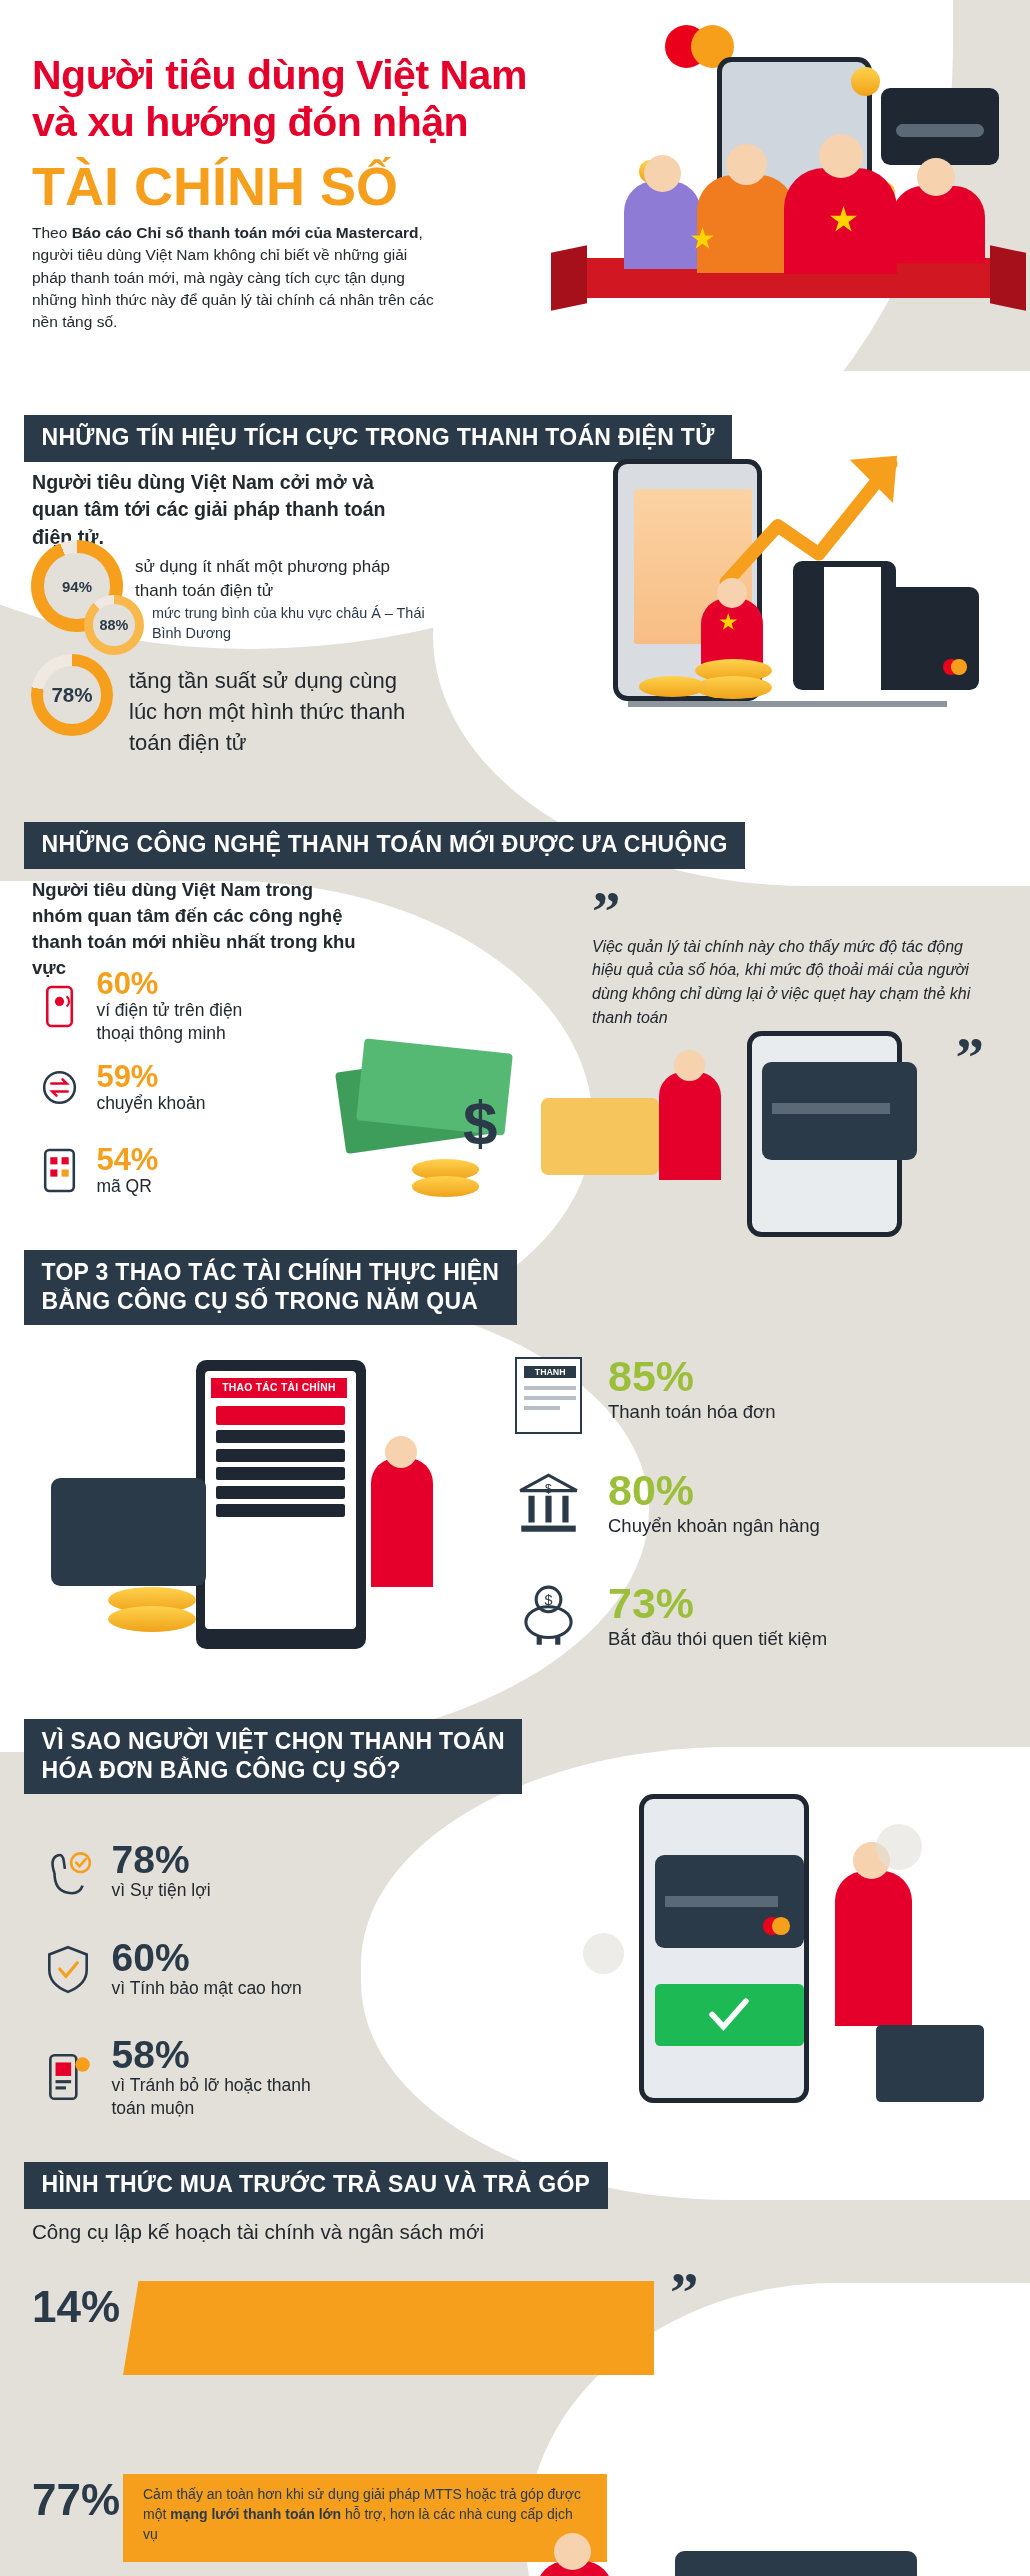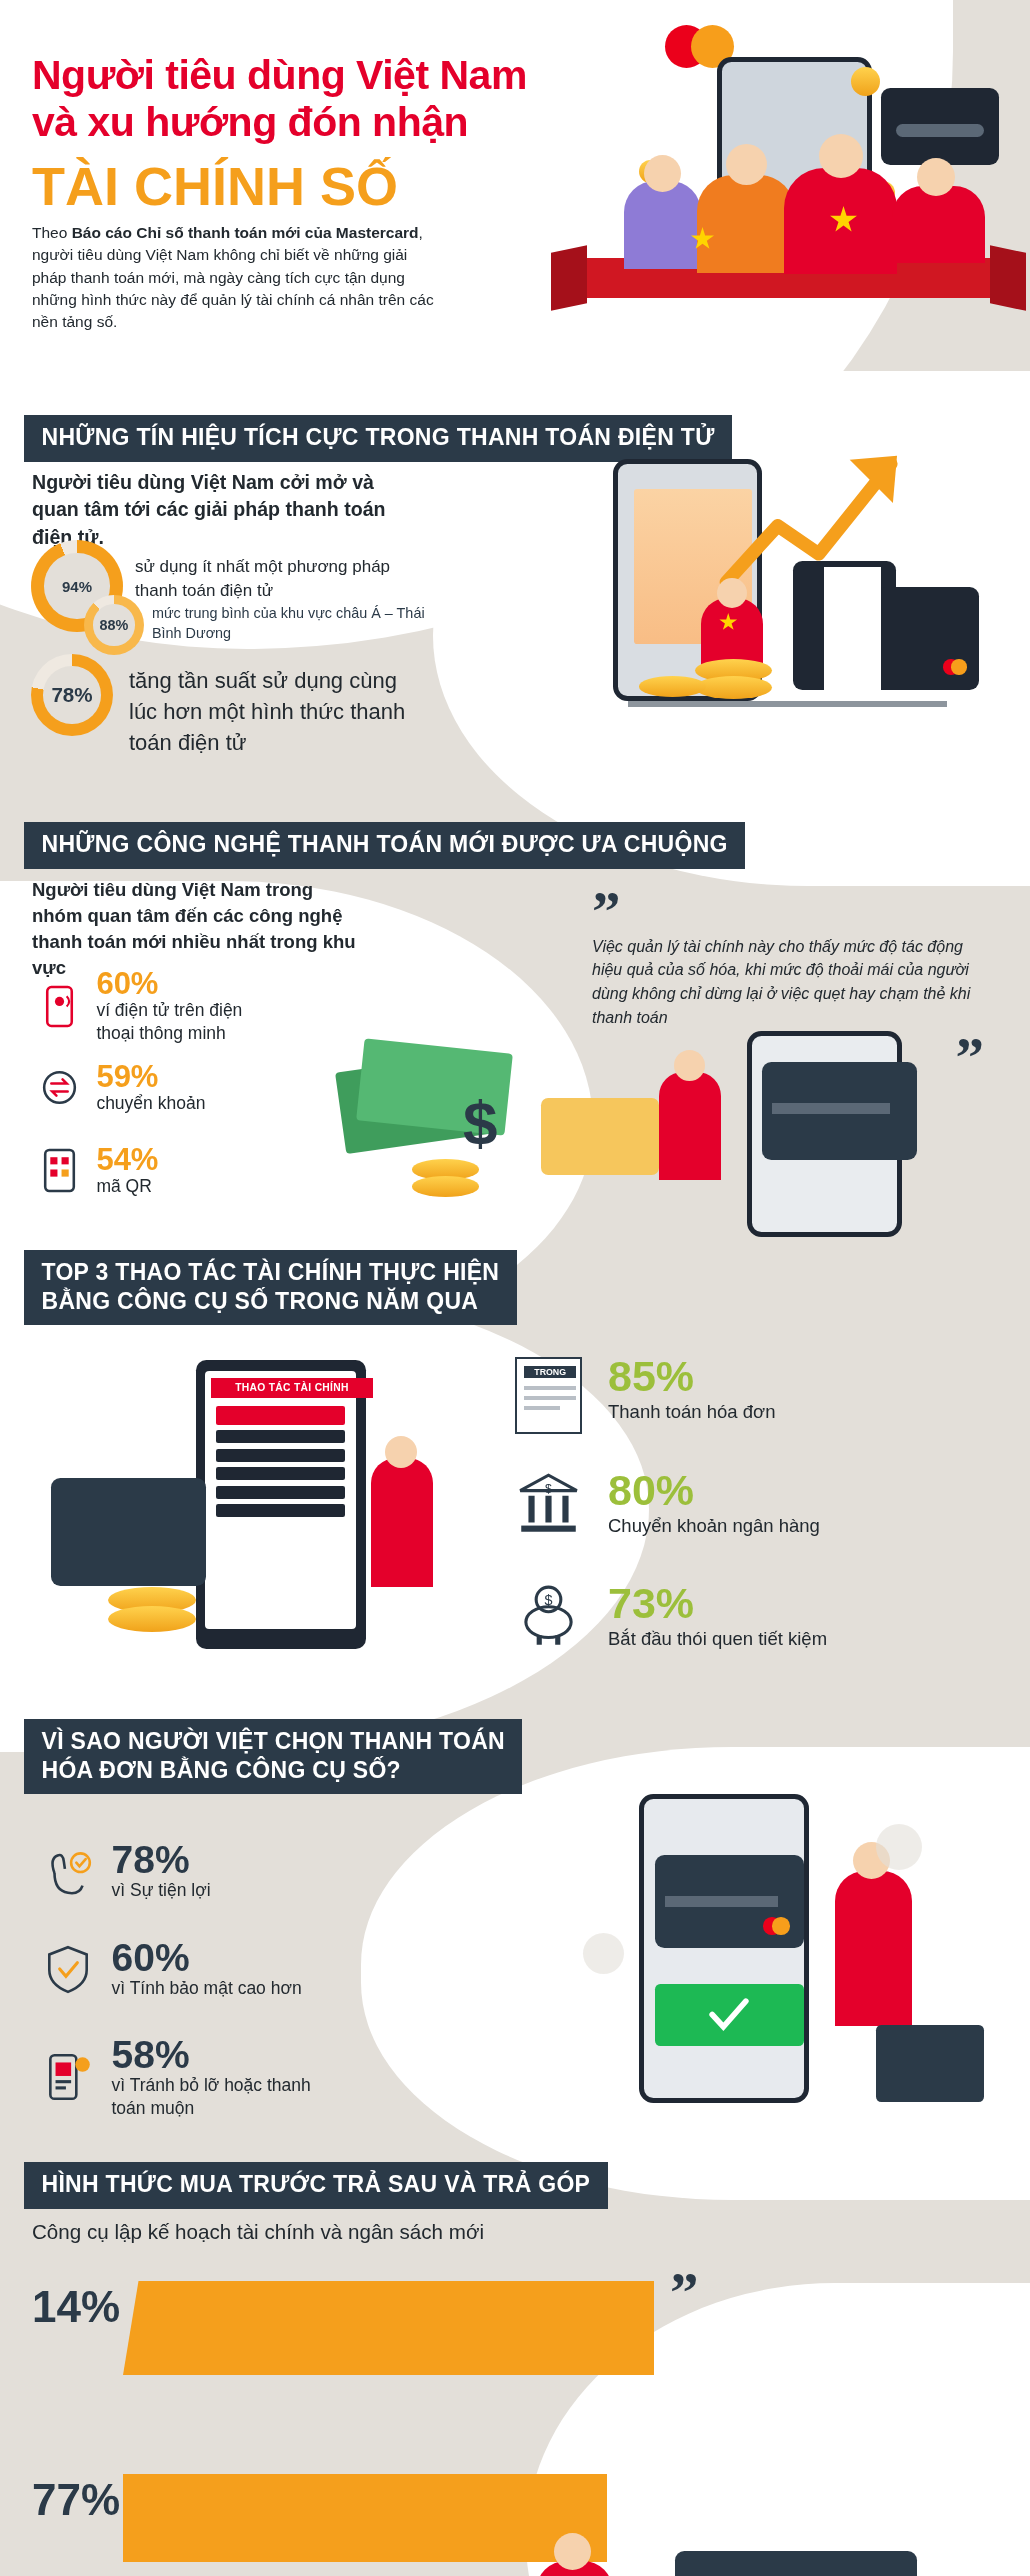--- a/index.html
+++ b/index.html
@@ -274,37 +274,37 @@
   <div id="s3">
     <div id="s3-white"></div>
     <div class="sec-head two">
       <span>TOP 3 THAO TÁC TÀI CHÍNH THỰC HIỆN</span><br>
       <span>BẰNG CÔNG CỤ SỐ TRONG NĂM QUA</span>
     </div>
 
     <div style="position:absolute;left:41px;top:113px;width:392px;height:330px;">
       <div style="position:absolute;left:155px;top:0;width:170px;height:289px;background:#1f2733;border-radius:10.3px;"></div>
       <div style="position:absolute;left:164px;top:11.3px;width:151px;height:258px;background:#fff;border-radius:4.1px;"></div>
-      <div style="position:absolute;left:170px;top:17.5px;width:162px;height:20.6px;background:#e4002b;display:flex;align-items:center;justify-content:center;color:#fff;font-size:10.3px;font-weight:bold;letter-spacing:0.3px;">THAO TÁC TÀI CHÍNH</div>
+      <div style="position:absolute;left:170px;top:17.5px;width:136px;height:20.6px;background:#e4002b;display:flex;align-items:center;justify-content:center;color:#fff;font-size:10.3px;font-weight:bold;letter-spacing:0.3px;">THAO TÁC TÀI CHÍNH</div>
       <div style="position:absolute;left:175px;top:46px;width:129px;height:18.5px;background:#e4002b;border-radius:2.1px;"></div>
       <div style="position:absolute;left:175px;top:70px;width:129px;height:13.4px;background:#1f2733;border-radius:2.1px;"></div>
       <div style="position:absolute;left:175px;top:89px;width:129px;height:13.4px;background:#1f2733;border-radius:2.1px;"></div>
       <div style="position:absolute;left:175px;top:107px;width:129px;height:13.4px;background:#1f2733;border-radius:2.1px;"></div>
       <div style="position:absolute;left:175px;top:126px;width:129px;height:13.4px;background:#1f2733;border-radius:2.1px;"></div>
       <div style="position:absolute;left:175px;top:144px;width:129px;height:13.4px;background:#1f2733;border-radius:2.1px;"></div>
       <div class="card" style="left:10.3px;top:118px;width:155px;height:108px;background:#2b3a48;"></div>
       <div class="coin" style="left:67px;top:227px;width:88px;height:26px;"></div>
       <div class="coin" style="left:67px;top:246px;width:88px;height:26px;"></div>
       <div style="position:absolute;left:330px;top:98px;width:62px;height:129px;background:#e4002b;border-radius:25px 25px 0 0;"></div>
       <div class="person-head" style="left:344px;top:76px;width:32px;height:32px;"></div>
     </div>
 
     <div class="big-stat" style="left:608px;top:108px;">
       <div style="position:absolute;left:-93px;top:2.1px;width:67px;height:77px;background:#fff;border:2.6px solid #2b3a48;">
-        <div style="position:absolute;left:7.2px;top:7.2px;width:52px;height:11.3px;background:#2b3a48;color:#fff;font-size:8.8px;display:flex;align-items:center;justify-content:center;font-weight:bold;">TRONG</div>
+        <div style="position:absolute;left:7.2px;top:7.2px;width:52px;height:11.3px;background:#2b3a48;color:#fff;font-size:8.8px;display:flex;align-items:center;justify-content:center;font-weight:bold;">THANH</div>
         <div style="position:absolute;left:7.2px;top:27px;width:52px;height:4.1px;background:#b9bfc6;"></div>
         <div style="position:absolute;left:7.2px;top:37px;width:52px;height:4.1px;background:#b9bfc6;"></div>
         <div style="position:absolute;left:7.2px;top:47px;width:36px;height:4.1px;background:#b9bfc6;"></div>
       </div>
       <div class="bnum">85%</div>
       <div class="blbl">Thanh toán hóa đơn</div>
     </div>
 
     <div class="big-stat" style="left:608px;top:222px;">
       <svg style="position:absolute;left:-93px;top:0;width:67px;height:72px;" viewBox="0 0 130 140">
@@ -405,20 +405,21 @@
 
     <div class="huge-pct" style="left:32px;top:126px;">14%</div>
     <div class="band" style="left:123px;top:122px;width:531px;height:94px;clip-path:polygon(15.5px 0,100% 0,100% 100%,0 100%);"></div>
 
     <div style="position:absolute;left:670px;top:118px;width:330px;">
       <div class="qmark">”</div>
     </div>
 
     <div class="huge-pct" style="left:32px;top:319px;">77%</div>
     <div class="band" style="left:123px;top:315px;width:484px;height:88px;"></div>
+    <div class="band-txt" style="left:143px;top:326px;width:448px;"><span>Cảm thấy an toàn hơn khi sử dụng giải pháp MTTS hoặc trả góp được một </span><b>mạng lưới thanh toán lớn</b><span> hỗ trợ, hơn là các nhà cung cấp dịch vụ</span></div>
 
     <div style="position:absolute;left:505px;top:361px;width:515px;height:361px;">
       <div style="position:absolute;left:31px;top:41px;width:77px;height:155px;background:#e4002b;border-radius:30px 30px 0 0;"></div>
       <div class="person-head" style="left:49px;top:13.4px;width:37px;height:37px;"></div>
 
       <div class="card" style="left:170px;top:31px;width:242px;height:155px;background:#2b3a48;"></div>
 
     </div>
 
   </div>

